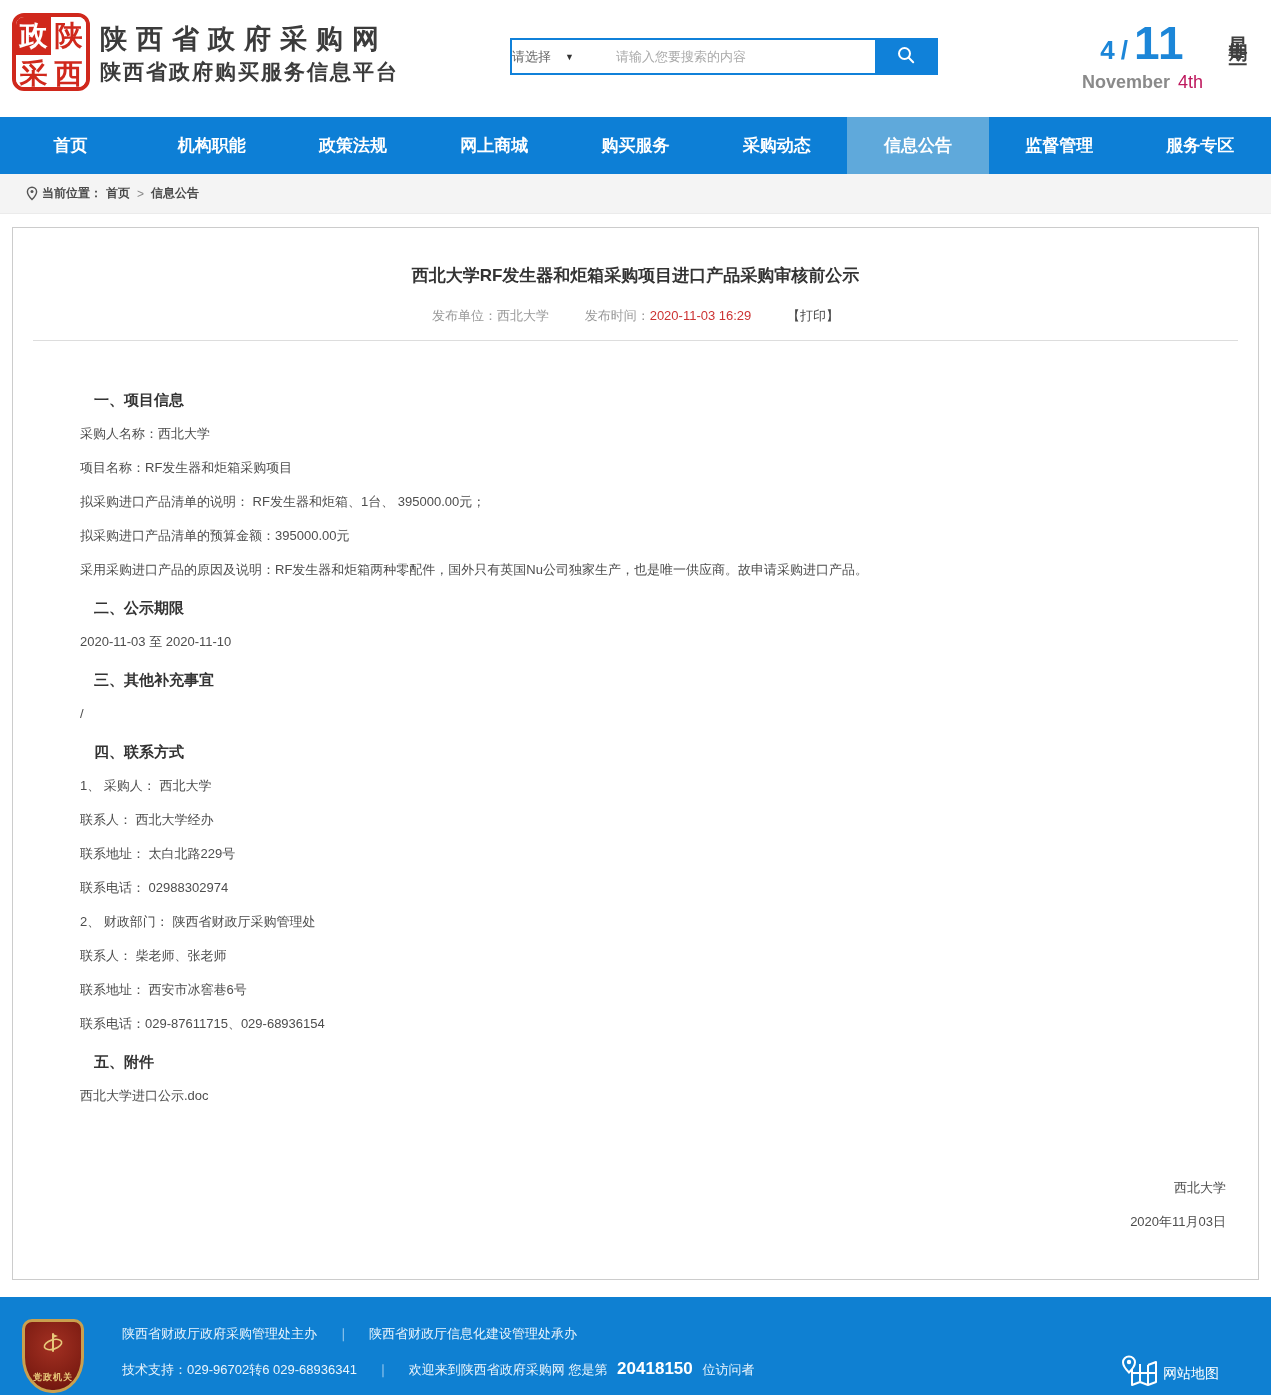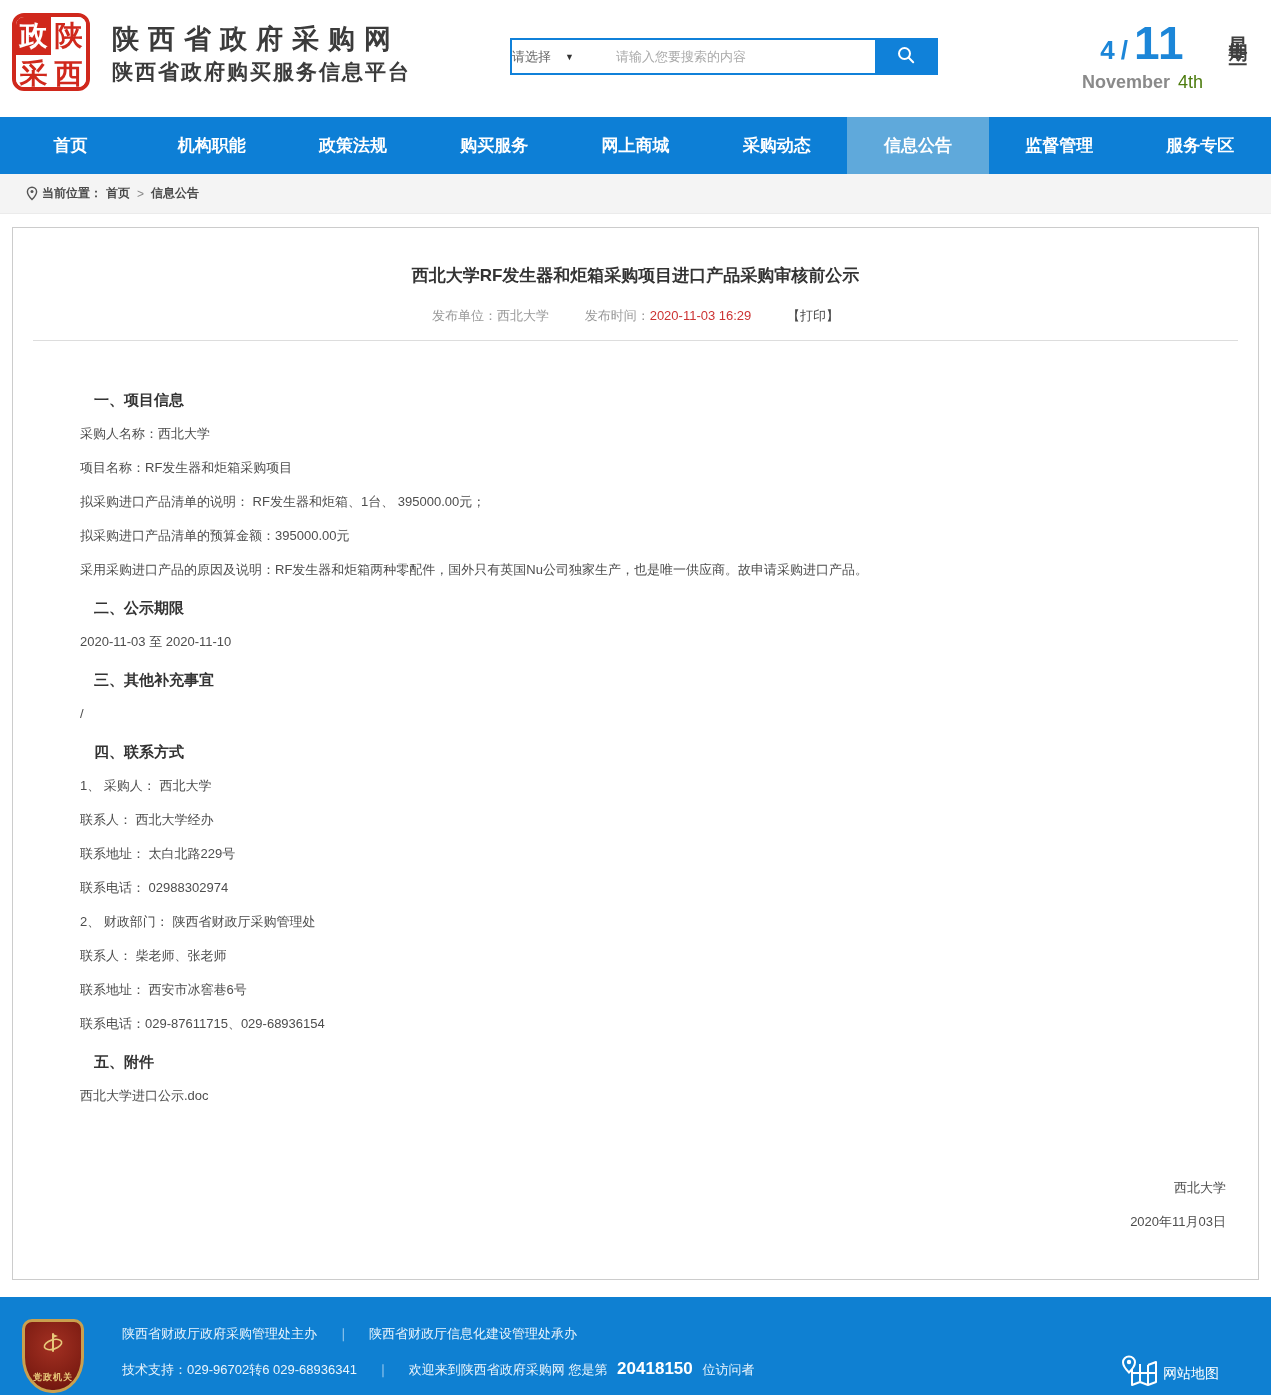--- a/index.html
+++ b/index.html
@@ -11,21 +11,21 @@
   
   .header { position:relative; height:117px; background:#fff; }
   .logo {
     position:absolute; left:12px; top:13px; width:78px; height:78px;
     border:4px solid #d0281c; border-radius:12px; background:#fff;
     display:grid; grid-template-columns:1fr 1fr; grid-template-rows:1fr 1fr; overflow:hidden;
   }
   .logo span { display:flex; align-items:center; justify-content:center;
     font-size:28px; font-weight:bold; color:#d0281c; background:#fff; }
   .logo span.inv { background:#d0281c; color:#fff; }
-  .site-titles { position:absolute; left:112px; top:23px;font-family:Liberation Serif, serif; }
+  .site-titles { position:absolute; left:100px; top:23px;font-family:Liberation Serif, serif; }
   .site-title { font-size:27px; font-weight:bold; color:#3b3b3b; letter-spacing:9px; line-height:32px; }
   .site-subtitle { font-size:21px; font-weight:bold; color:#3b3b3b; letter-spacing:2px; line-height:30px; margin-top:2px; }
   .searchbar {
     position:absolute; left:510px; top:38px; width:428px; height:37px;
     border:2px solid #1081d9; display:flex; align-items:stretch; background:#fff;
   }
   .search-select { width:100px; display:flex; align-items:center; gap:14px;
     font-size:13px; color:#666; cursor:pointer; }
   .search-select .arrow { font-size:9px; color:#333; }
   .search-input { flex:1; border:0; outline:none; font-size:13px; color:#333; padding-left:4px;
@@ -33,21 +33,21 @@
   .search-input::placeholder { color:#aaa; }
   .search-btn { width:61px; background:#1081d9; border:0; cursor:pointer;
     display:flex; align-items:center; justify-content:center; }
   .date-widget { position:absolute; right:68px; top:16px; text-align:center; }
   .date-line { display:flex; align-items:baseline; justify-content:center; color:#1c86d8; }
   .date-month-num { font-size:26px; font-weight:bold; }
   .date-slash { font-size:26px; font-weight:bold; margin:0 6px; }
   .date-day { font-size:46px; font-weight:bold; letter-spacing:1px; }
   .date-line2 { margin-top:2px; font-size:18px; color:#8a8a8a; }
   .date-month-name { font-weight:bold; margin-right:8px; }
-  .date-ordinal { color:#4d7c0f; }
+  .date-ordinal { color:#be185d; }
   .weekday { position:absolute; right:20px; top:21px; writing-mode:vertical-rl;
     font-size:19px; font-weight:bold; color:#3f3f3f; letter-spacing:7px; }
   
   .main-nav { height:57px; background:#0d7fd6; display:flex; }
   .nav-item { flex:1; text-align:center; line-height:57px; color:#fff; font-size:17px;
     font-weight:bold; cursor:pointer; }
   .nav-item.active { background:#5fa9db; }
   
   .breadcrumb { height:40px; background:#f4f4f4; border-bottom:1px solid #ebebeb;
     display:flex; align-items:center; padding-left:26px; font-size:12px; color:#4a4a4a; gap:4px; }
@@ -124,22 +124,22 @@
       <span class="date-month-name">November</span><span class="date-ordinal">4th</span>
     </div>
   </div>
   <div class="weekday">星期三</div>
 </div>
 
 <div class="main-nav">
     <div class="nav-item">首页</div>
     <div class="nav-item">机构职能</div>
     <div class="nav-item">政策法规</div>
+    <div class="nav-item">网上商城</div>
     <div class="nav-item">购买服务</div>
-    <div class="nav-item">网上商城</div>
     <div class="nav-item">采购动态</div>
     <div class="nav-item active">信息公告</div>
     <div class="nav-item">监督管理</div>
     <div class="nav-item">服务专区</div>
   </div>
 
 <div class="breadcrumb">
   <span style="display:flex;align-items:center;">
     <svg width="12" height="15" viewBox="0 0 12 15" fill="none">
       <path d="M6 1.2c-2.6 0-4.6 2-4.6 4.5 0 3.2 4.6 7.8 4.6 7.8s4.6-4.6 4.6-7.8c0-2.5-2-4.5-4.6-4.5z" stroke="#555" stroke-width="1.4"></path>

